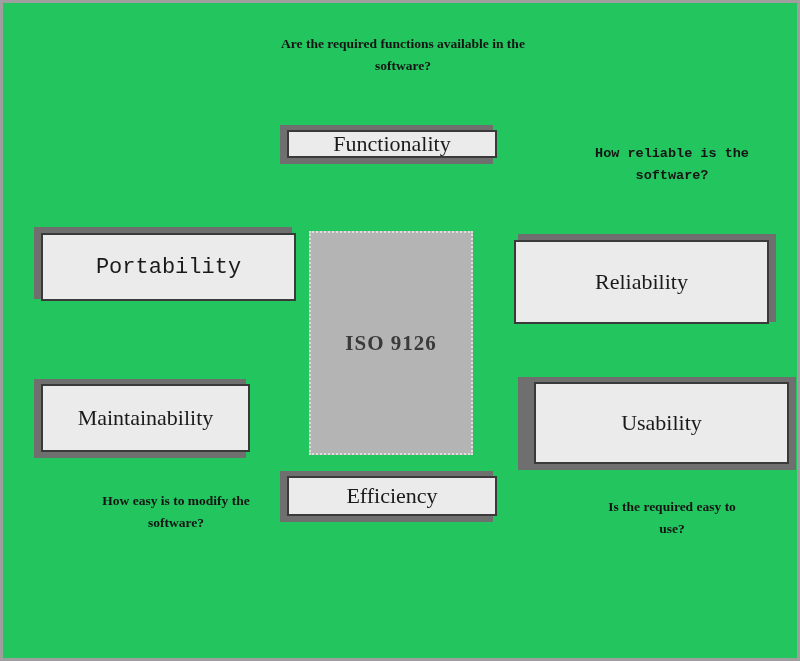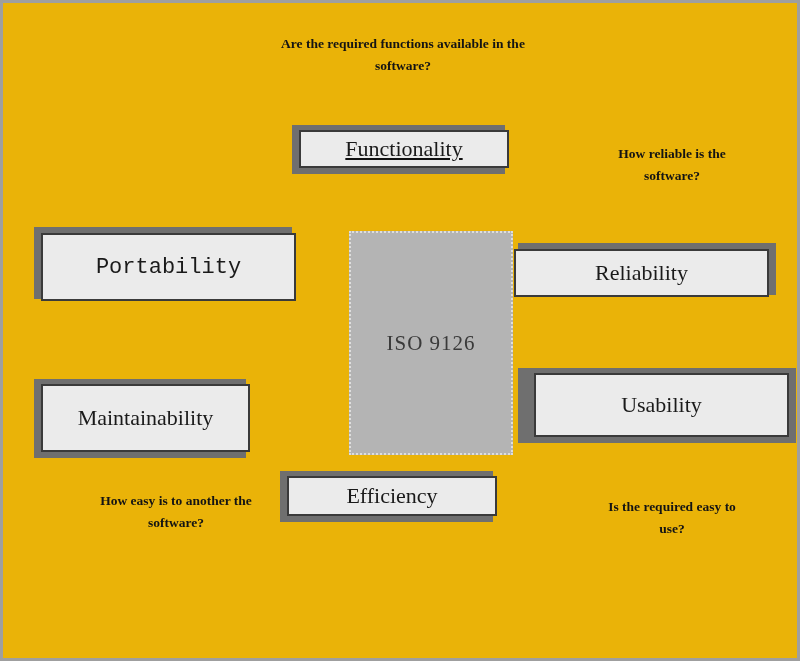--- a/index.html
+++ b/index.html
@@ -1,40 +1,40 @@
 <!DOCTYPE html>
 <html><head>
 <meta charset="utf-8">
 <style>
   html, body { margin: 0; padding: 0; background: #ffffff; }
   .frame {
     position: relative;
     width: 800px;
     height: 661px;
     box-sizing: border-box;
-    background: #eab308;
+    background: #22c55e;
     border: 3px solid #9f9f9f;
     overflow: hidden;
     font-family: "Liberation Serif", serif;
     color: #111111;
   }
 
   
   .note {
     position: absolute;
     font-size: 13.5px;
     font-weight: bold;
     line-height: 1.65;
     text-align: center;
     white-space: pre-line;
     color: #141414;
   }
   .note-top        { left: 238px; top: 30px;  width: 324px; }
   .note-left-top   { left: 52px;  top: 137px; width: 242px; }
-  .note-right-top  { left: 562px; top: 140px; width: 214px; }
+  .note-right-top  { left: 562px; top: 140px; width: 214px; font-family: Liberation Mono, monospace; }
   .note-left-bot   { left: 52px;  top: 487px; width: 242px; }
   .note-right-bot  { left: 562px; top: 493px; width: 214px; }
   .note-bottom     { left: 200px; top: 592px; width: 400px; }
 
   
   .box3d { position: absolute; }
   .box3d::before {
     content: "";
     position: absolute;
     background: #6f6f6f;
@@ -57,41 +57,40 @@
     box-sizing: border-box;
     background: #ebebeb;
     border: 2px solid #3a3a3a;
     display: flex;
     align-items: center;
     justify-content: center;
     font-size: 22px;
     color: #1a1a1a;
   }
 
-  .box-functionality  { left: 296px; top: 127px; width: 210px; height: 38px; text-decoration: underline; }
+  .box-functionality  { left: 284px; top: 127px; width: 210px; height: 28px; }
   .box-efficiency     { left: 284px; top: 473px; width: 210px; height: 40px; }
   .box-portability    { left: 38px;  top: 230px; width: 255px; height: 68px; font-family: Liberation Mono, monospace; }
   .box-maintainability{ left: 38px;  top: 381px; width: 209px; height: 68px; }
-  .box-reliability    { left: 511px; top: 246px; width: 255px; height: 48px; }
-  .box-usability      { left: 511px; top: 370px; width: 255px; height: 64px; padding-left: 20px; }
+  .box-reliability    { left: 511px; top: 237px; width: 255px; height: 84px; }
+  .box-usability      { left: 511px; top: 379px; width: 255px; height: 82px; padding-left: 20px; }
 
   .iso-box {
     position: absolute;
     left: 306px; top: 228px; width: 164px; height: 224px;
     box-sizing: border-box;
     background: #b4b4b4;
     border: 2px dotted #dedede;
     display: flex;
     align-items: center;
     justify-content: center;
     font-size: 21px;
-    font-weight: normal;
+    font-weight: bold;
     letter-spacing: 1px;
     color: #3a3a3a;
-    margin-left: 40px;
   }
 </style>
 </head>
 <body>
 
 <div class="frame">
 
   <div class="note note-top">Are the required functions available in the
 software?</div>
 
@@ -118,20 +117,20 @@
   </div>
 
   <div class="box3d sh-right box-usability">
     <div class="panel">Usability</div>
   </div>
 
   <div class="box3d sh-left box-efficiency">
     <div class="panel">Efficiency</div>
   </div>
 
-  <div class="note note-left-bot">How easy is to another the
+  <div class="note note-left-bot">How easy is to modify the
 software?</div>
 
   <div class="note note-right-bot">Is the required easy to
 use?</div>
 
 
 </div>
 
 </body></html>

